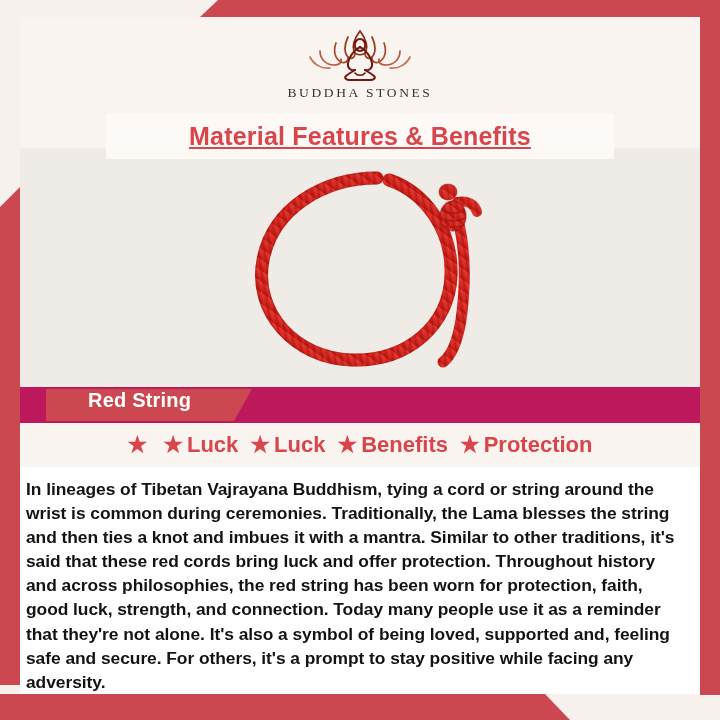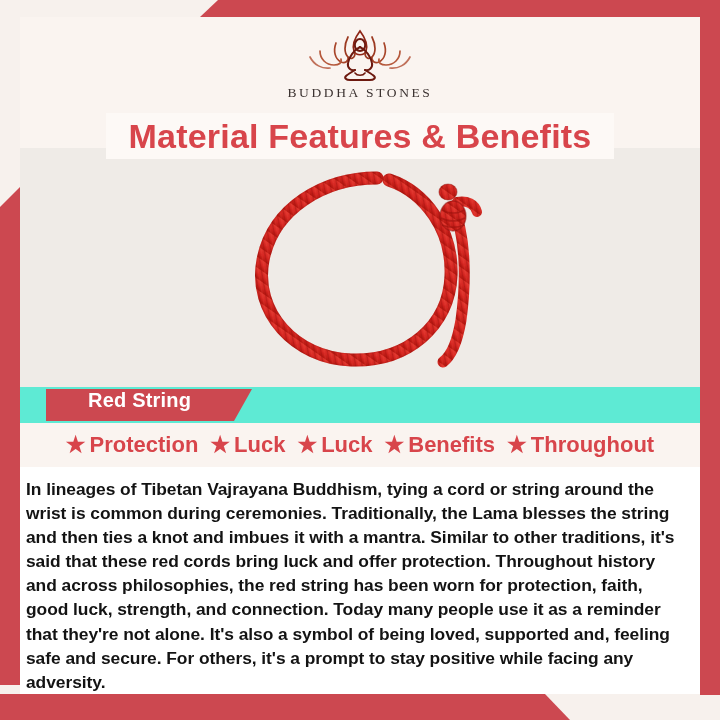--- a/index.html
+++ b/index.html
@@ -28,21 +28,21 @@
   }
   .frame-bottom{
     position:absolute;left:0;bottom:0;width:570px;height:26px;
     background:#cc4850;
     clip-path:polygon(0 0,545px 0,570px 100%,0 100%);
   }
 
   
   .card{
     position:absolute;left:20px;top:17px;right:20px;bottom:26px;
-    background:#5eead4;
+    background:#be185d;
   }
 
   
   .header{
     position:absolute;left:0;top:0;width:100%;height:131px;
     background:#faf4f0;
     display:flex;flex-direction:column;align-items:center;justify-content:flex-start;
   }
   .logo-wrap{margin-top:8px;display:flex;flex-direction:column;align-items:center;}
   .logo-mark{width:112px;height:58px;display:block;}
@@ -54,22 +54,22 @@
 
   
   .title-banner{
     position:absolute;left:86px;top:96px;width:508px;height:46px;
     background:#fdf9f6;
     display:flex;align-items:center;justify-content:center;
     z-index:4;
   }
   .title-banner h1{
     margin:0;
-    font-size:34px;font-weight:bold;color:#d8454b;
-    letter-spacing:0.2px;white-space:nowrap;
+    font-size:25px;font-weight:bold;color:#d8454b;
+    letter-spacing:0.2px;white-space:nowrap;text-decoration:underline;
   }
 
   
   .product-area{
     position:absolute;left:0;top:131px;width:100%;height:239px;
     background:#efebe7;
     display:flex;align-items:center;justify-content:center;
   }
   .product-img{display:block;}
 
@@ -204,37 +204,36 @@
 
     <div class="tag-row">
       <div class="tag">
         <span>Red String</span>
       </div>
     </div>
 
     <div class="benefits">
       <div class="benefit">
         <span class="star">★</span>
+      </div>
+      <div class="benefit">
+        <span class="star">★</span>
+        <span>Luck</span>
+      </div>
+      <div class="benefit">
+        <span class="star">★</span>
+        <span>Luck</span>
+      </div>
+      <div class="benefit">
+        <span class="star">★</span>
+        <span>Benefits</span>
+      </div>
+      <div class="benefit">
+        <span class="star">★</span>
         <span>Protection</span>
-      </div>
-      <div class="benefit">
-        <span class="star">★</span>
-        <span>Luck</span>
-      </div>
-      <div class="benefit">
-        <span class="star">★</span>
-        <span>Luck</span>
-      </div>
-      <div class="benefit">
-        <span class="star">★</span>
-        <span>Benefits</span>
-      </div>
-      <div class="benefit">
-        <span class="star">★</span>
-        <span>Throughout</span>
       </div>
     </div>
 
     <div class="desc">
       <p>In lineages of Tibetan Vajrayana Buddhism, tying a cord or string around the wrist is common during ceremonies. Traditionally, the Lama blesses the string and then ties a knot and imbues it with a mantra. Similar to other traditions, it's said that these red cords bring luck and offer protection. Throughout history and across philosophies, the red string has been worn for protection, faith, good luck, strength, and connection. Today many people use it as a reminder that they're not alone. It's also a symbol of being loved, supported and, feeling safe and secure. For others, it's a prompt to stay positive while facing any adversity.</p>
     </div>
 
   </div>
 </div>
 

